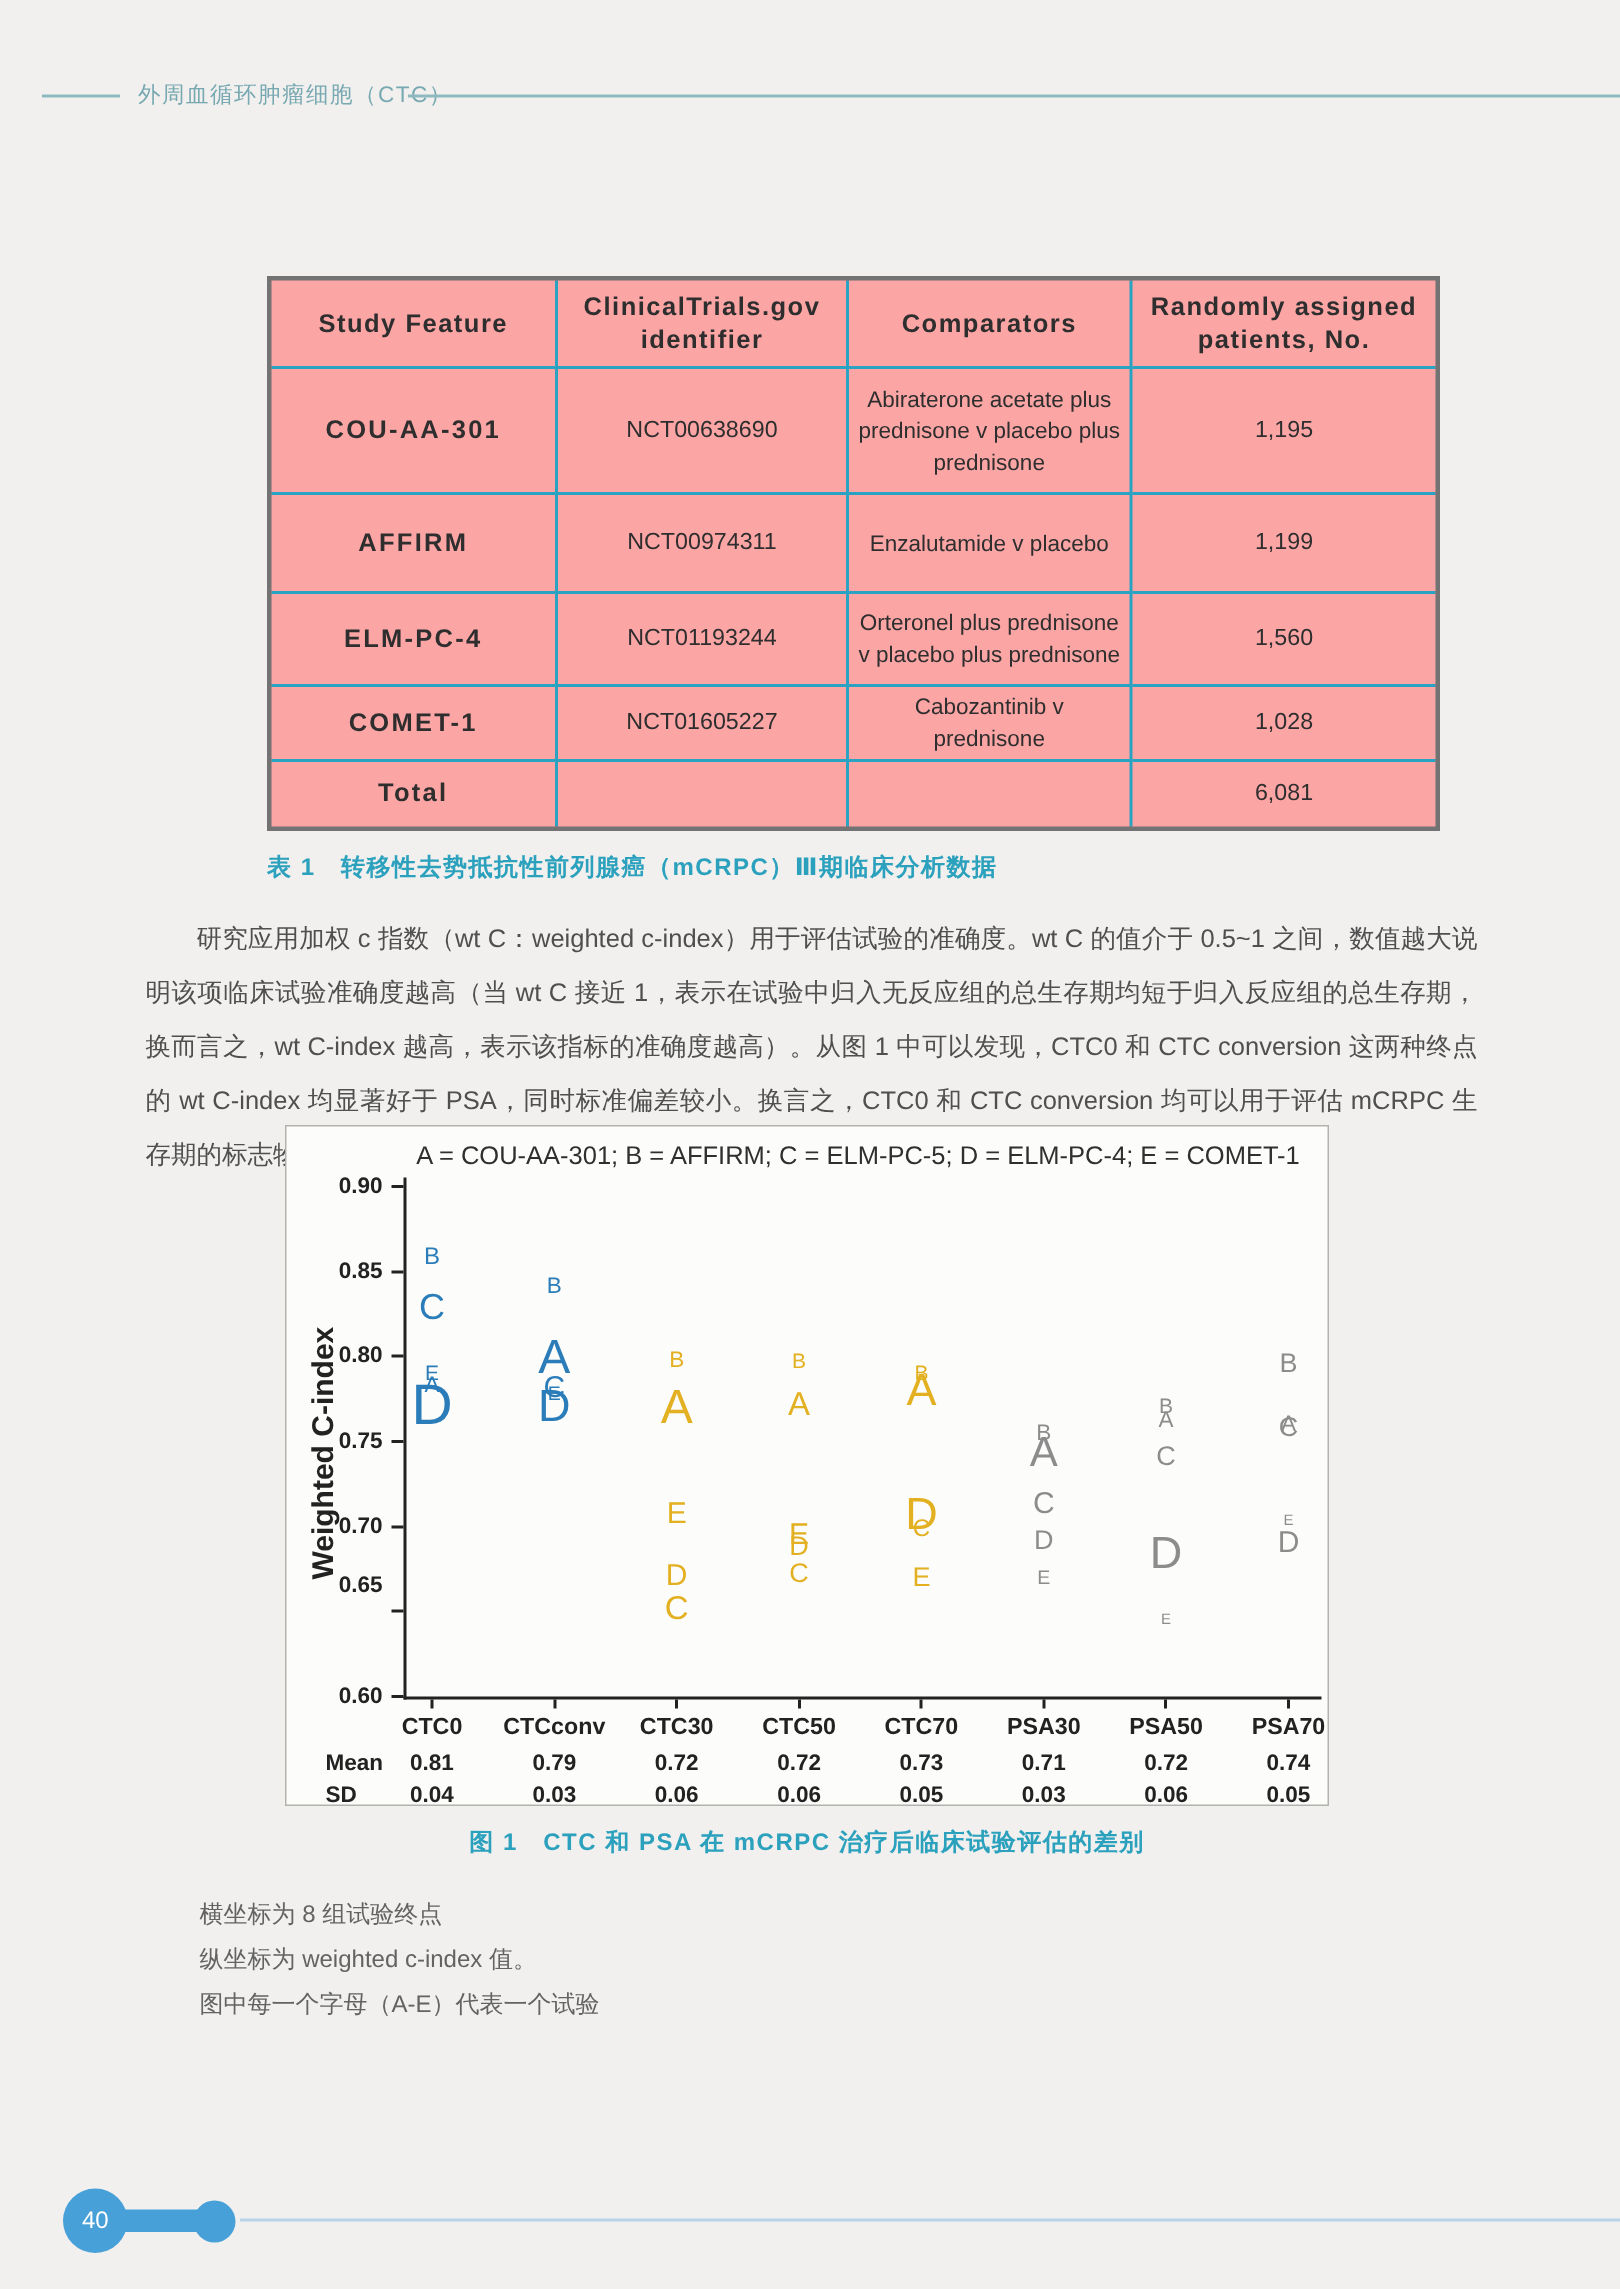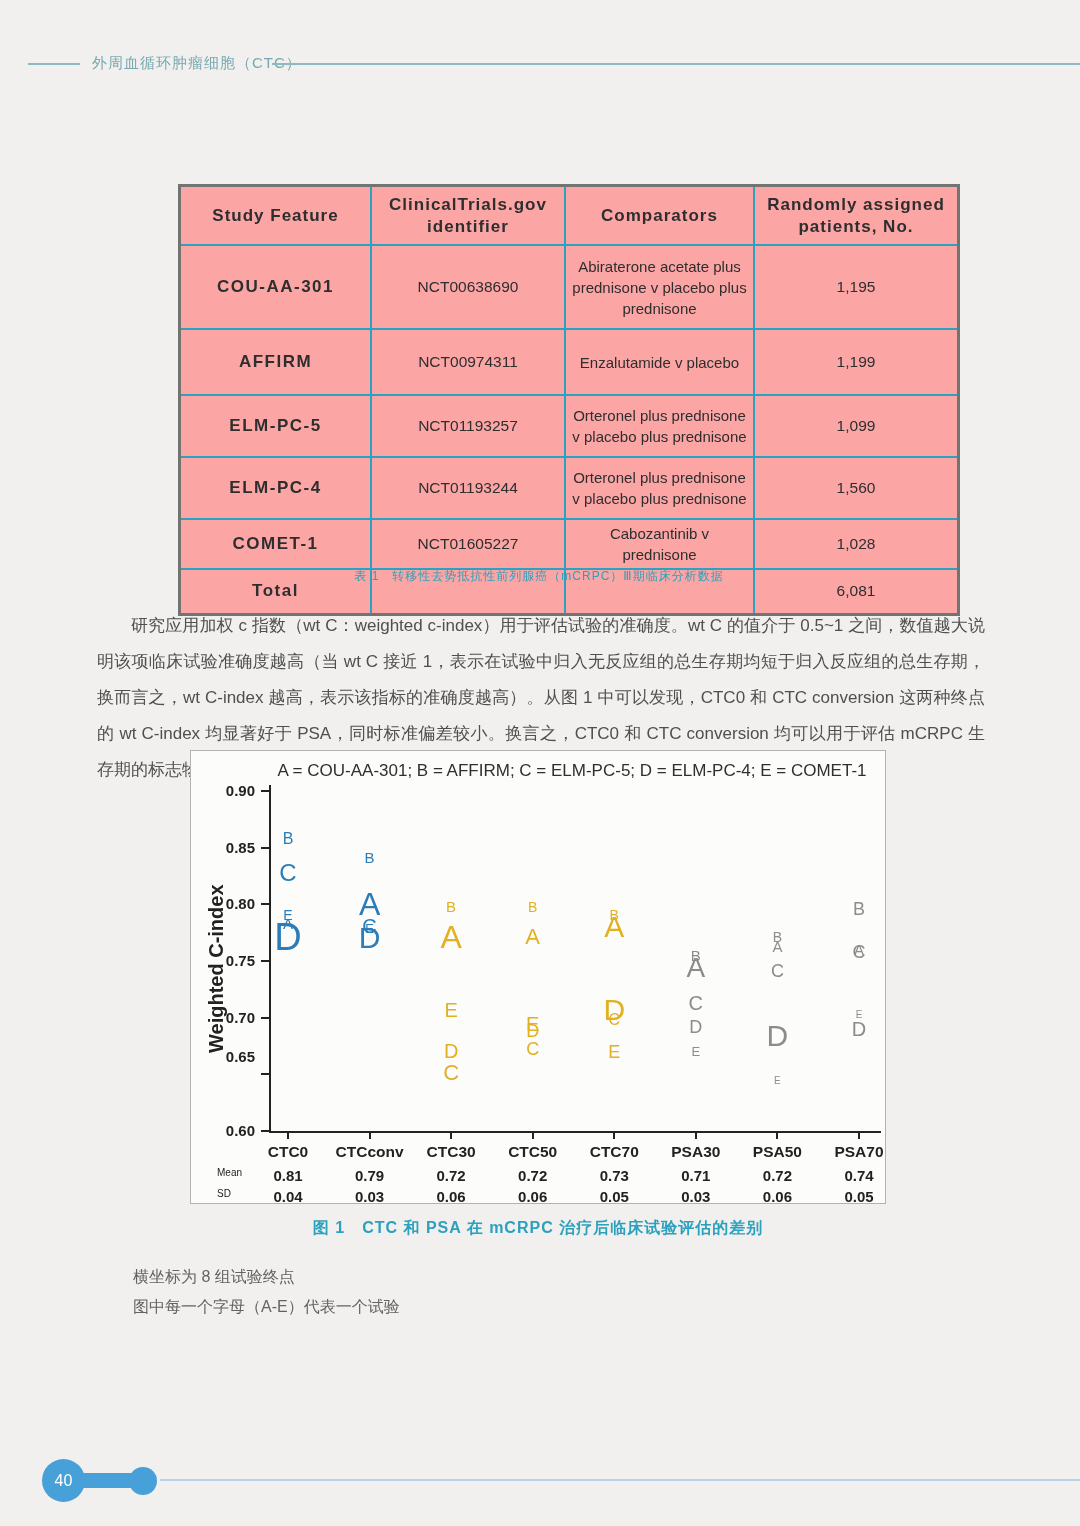--- a/index.html
+++ b/index.html
@@ -25,22 +25,22 @@
   table.trials th,table.trials td{
     border:2px solid #2aa2c2;text-align:center;vertical-align:middle;
     padding:2px 6px;color:#2e2e2e;
   }
   table.trials th{font-size:17px;font-weight:bold;line-height:1.25;letter-spacing:1px;}
   td.c-feature{font-size:17px;font-weight:bold;letter-spacing:1.5px;}
   td.c-nct{font-size:15.5px;color:#3c3c3c;}
   td.c-comp{font-size:15px;line-height:1.4;color:#3c3c3c;}
   td.c-pat{font-size:15.5px;color:#3c3c3c;}
   .tbl-caption{
-    position:absolute;left:178px;top:568px;width:722px;text-align:center;
-    color:#2ba1bd;font-weight:normal;font-size:12px;letter-spacing:1px;
+    position:absolute;left:178px;top:568px;width:722px;
+    color:#2ba1bd;font-weight:bold;font-size:16px;letter-spacing:1px;
   }
   
   .body-par{
     position:absolute;left:97px;top:608px;width:888px;
     font-size:17px;line-height:36px;text-align:justify;text-indent:2em;
     color:#4f4f4f;margin:0;
   }
   
   .fig-panel{
     position:absolute;left:190px;top:750px;width:696px;height:454px;
@@ -53,21 +53,21 @@
     writing-mode:vertical-rl;transform:rotate(180deg);
     font-size:20px;font-weight:bold;color:#222;text-align:center;
   }
   .axis{position:absolute;background:#222;}
   .ytick-mark{position:absolute;background:#222;width:8px;height:2px;left:70px;}
   .ytick-label{position:absolute;left:18px;width:46px;text-align:right;
     font-size:15px;font-weight:bold;color:#222;}
   .xtick-mark{position:absolute;background:#222;width:2px;height:6px;top:382px;}
   .cat-label{position:absolute;top:392px;width:90px;text-align:center;
     font-size:15.5px;font-weight:bold;color:#222;}
-  .stat-label{position:absolute;left:26px;width:60px;font-size:10px;font-weight:normal;color:#222;}
+  .stat-label{position:absolute;left:26px;width:60px;font-size:15px;font-weight:bold;color:#222;}
   .stat-val{position:absolute;width:70px;text-align:center;font-size:15px;font-weight:bold;color:#222;}
   .pt{position:absolute;line-height:1;transform:translate(-50%,-52%);font-weight:400;}
   .fig-caption{
     position:absolute;left:190px;top:1218px;width:696px;text-align:center;
     color:#2ba1bd;font-weight:bold;font-size:16px;letter-spacing:1px;
   }
   
   .notes{position:absolute;left:133px;top:1262px;width:860px;font-size:16px;color:#636363;}
   .notes .note-line{line-height:30px;}
   
@@ -107,26 +107,20 @@
           <td class="c-feature">COU-AA-301</td>
           <td class="c-nct">NCT00638690</td>
           <td class="c-comp">Abiraterone acetate plus prednisone v placebo plus prednisone</td>
           <td class="c-pat">1,195</td>
         </tr>
         <tr style="height: 66px;">
           <td class="c-feature">AFFIRM</td>
           <td class="c-nct">NCT00974311</td>
           <td class="c-comp">Enzalutamide v placebo</td>
           <td class="c-pat">1,199</td>
-        </tr>
-        <tr style="height: 62px;">
-          <td class="c-feature">ELM-PC-5</td>
-          <td class="c-nct">NCT01193257</td>
-          <td class="c-comp">Orteronel plus prednisone v placebo plus prednisone</td>
-          <td class="c-pat">1,099</td>
         </tr>
         <tr style="height: 62px;">
           <td class="c-feature">ELM-PC-4</td>
           <td class="c-nct">NCT01193244</td>
           <td class="c-comp">Orteronel plus prednisone v placebo plus prednisone</td>
           <td class="c-pat">1,560</td>
         </tr>
         <tr style="height: 50px;">
           <td class="c-feature">COMET-1</td>
           <td class="c-nct">NCT01605227</td>
@@ -236,20 +230,21 @@
       <div class="pt" style="left: 341.71px; top: 273.467px; font-size: 20px; color: rgb(226, 176, 33);">E</div>
       <div class="pt" style="left: 423.28px; top: 300.667px; font-size: 18px; color: rgb(226, 176, 33);">E</div>
       <div class="pt" style="left: 504.85px; top: 300.667px; font-size: 13px; color: rgb(140, 140, 140);">E</div>
       <div class="pt" style="left: 586.42px; top: 330.133px; font-size: 10px; color: rgb(140, 140, 140);">E</div>
       <div class="pt" style="left: 667.99px; top: 264.4px; font-size: 10px; color: rgb(140, 140, 140);">E</div>
     </div>
   <div class="fig-caption">图 1　CTC 和 PSA 在 mCRPC 治疗后临床试验评估的差别</div>
 
   <div class="notes" id="notes">
       <div class="note-line">横坐标为 8 组试验终点</div>
+      <div class="note-line">纵坐标为 weighted c-index 值。</div>
       <div class="note-line">图中每一个字母（A-E）代表一个试验</div>
     </div>
 
   <div>
     <div class="ft-bar"></div>
     <div class="ft-circle-big"></div>
     <div class="ft-circle-small"></div>
     <div class="ft-pagenum">40</div>
     <div class="ft-line"></div>
   </div>

